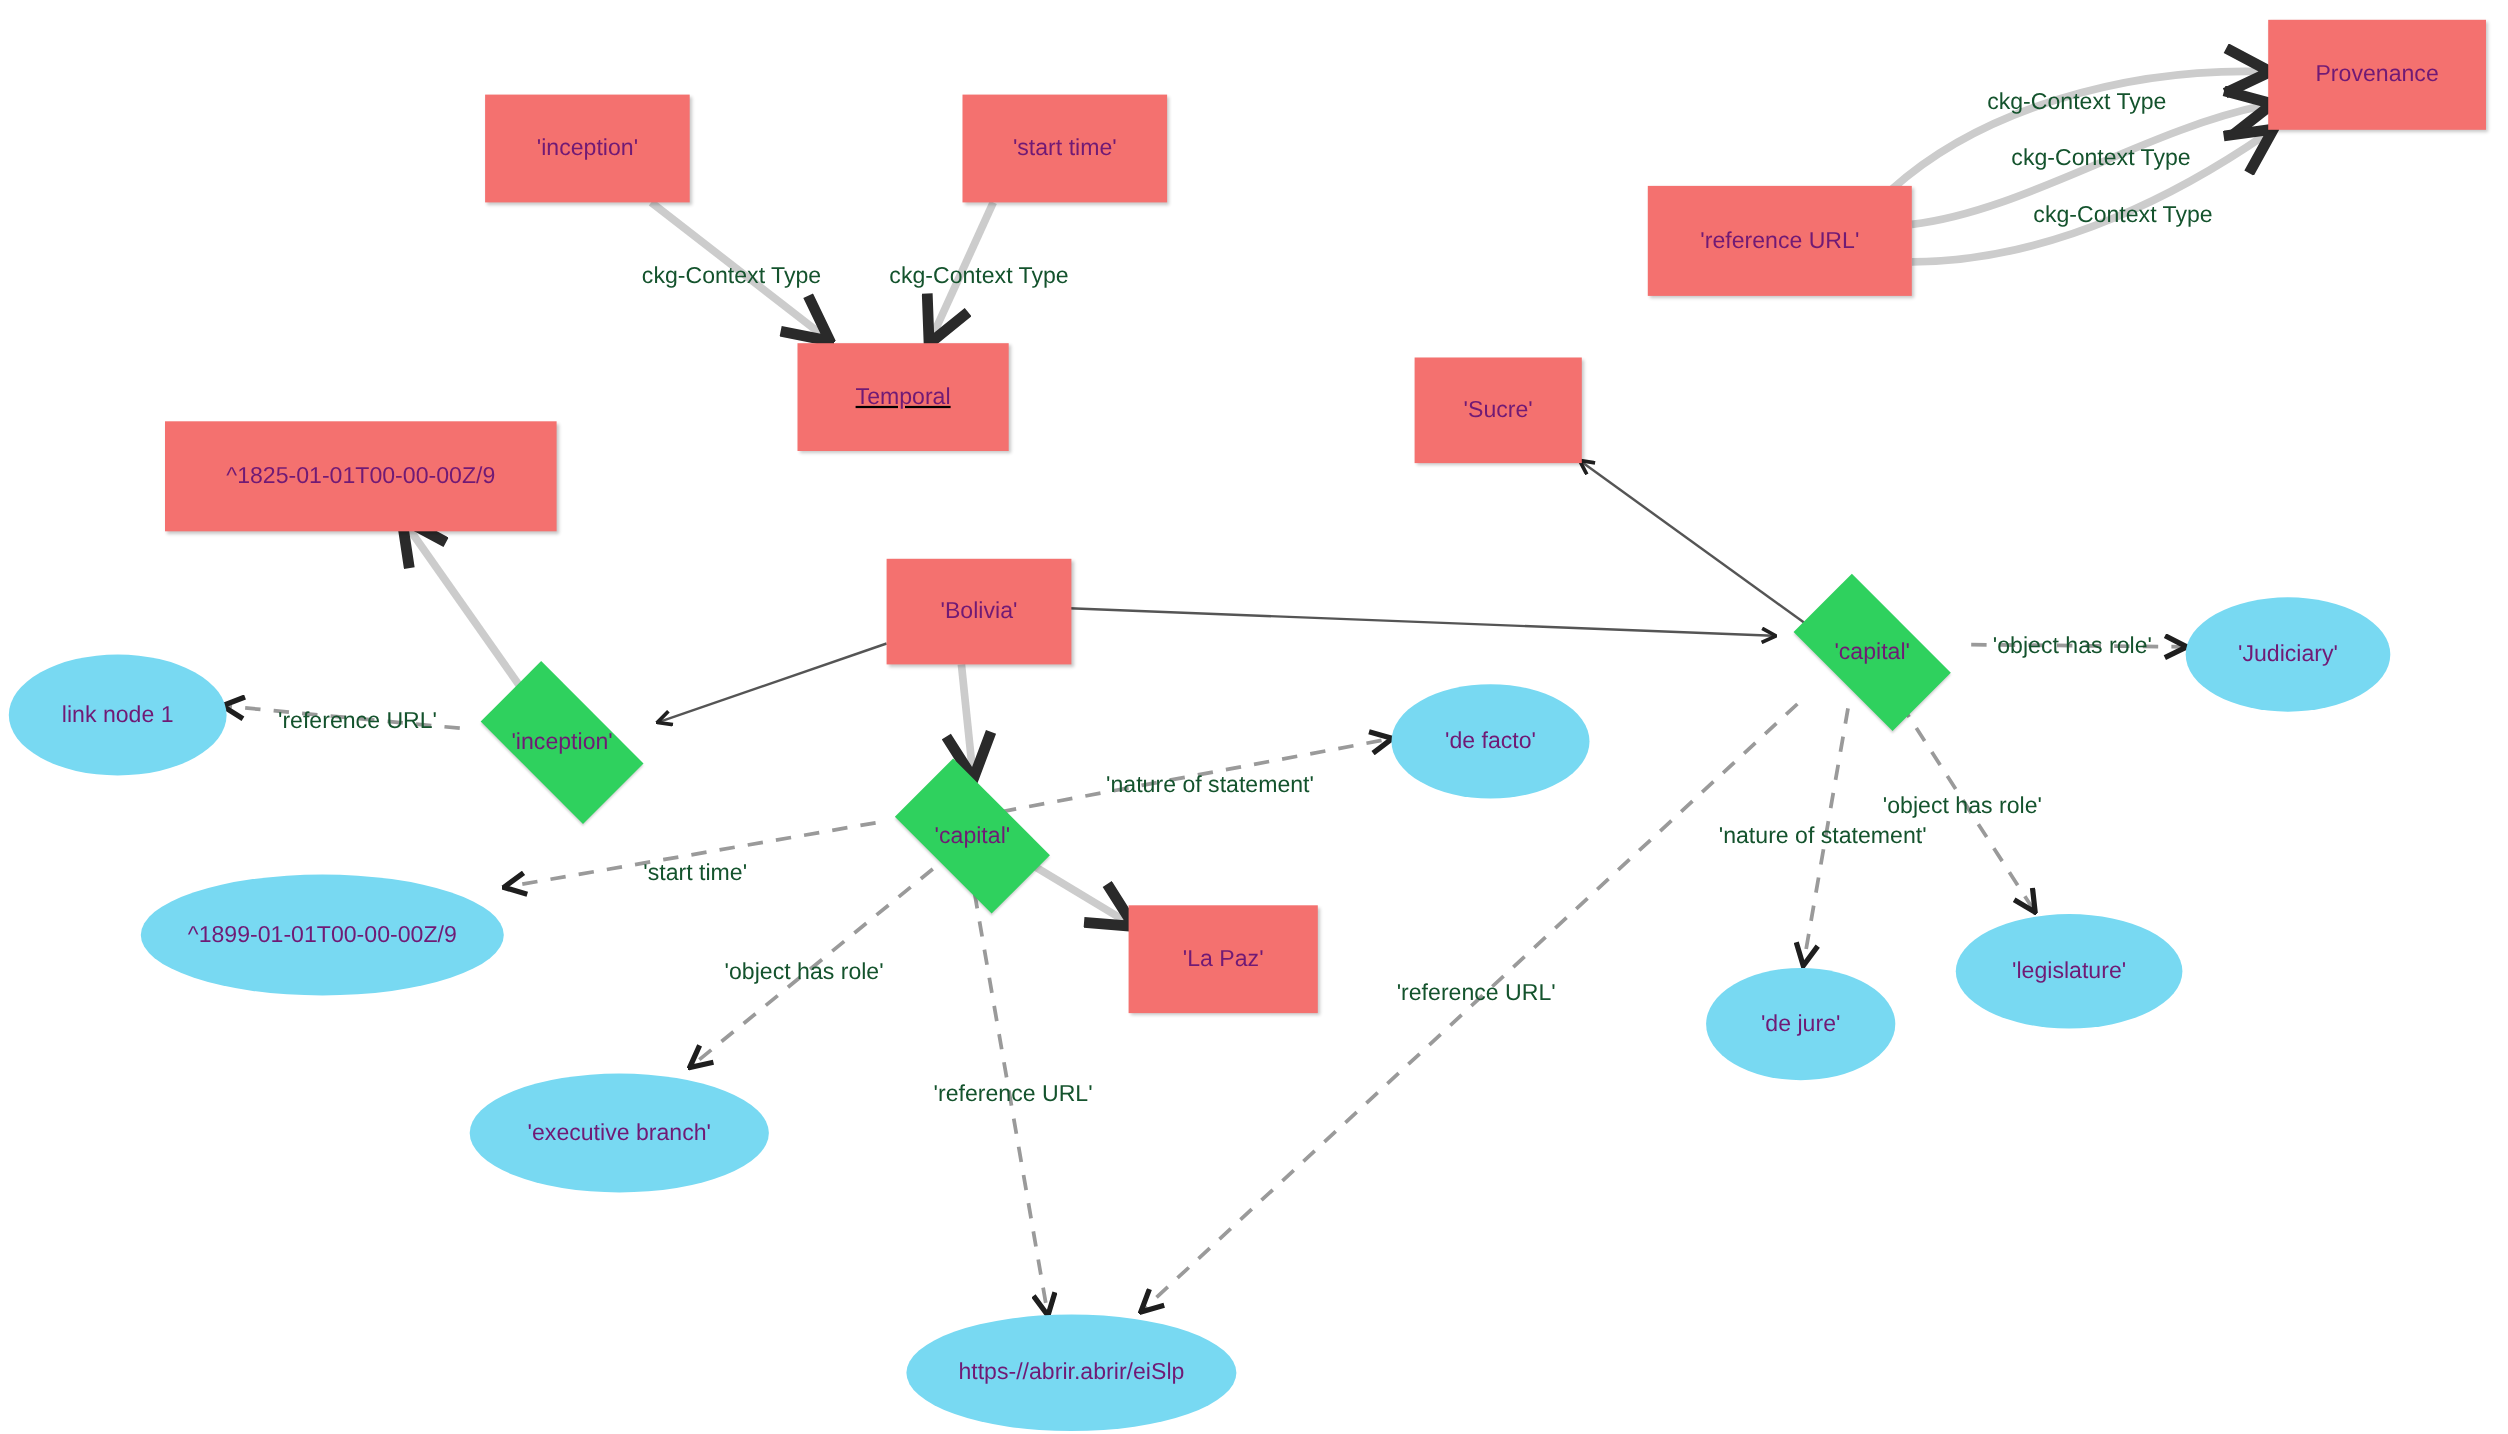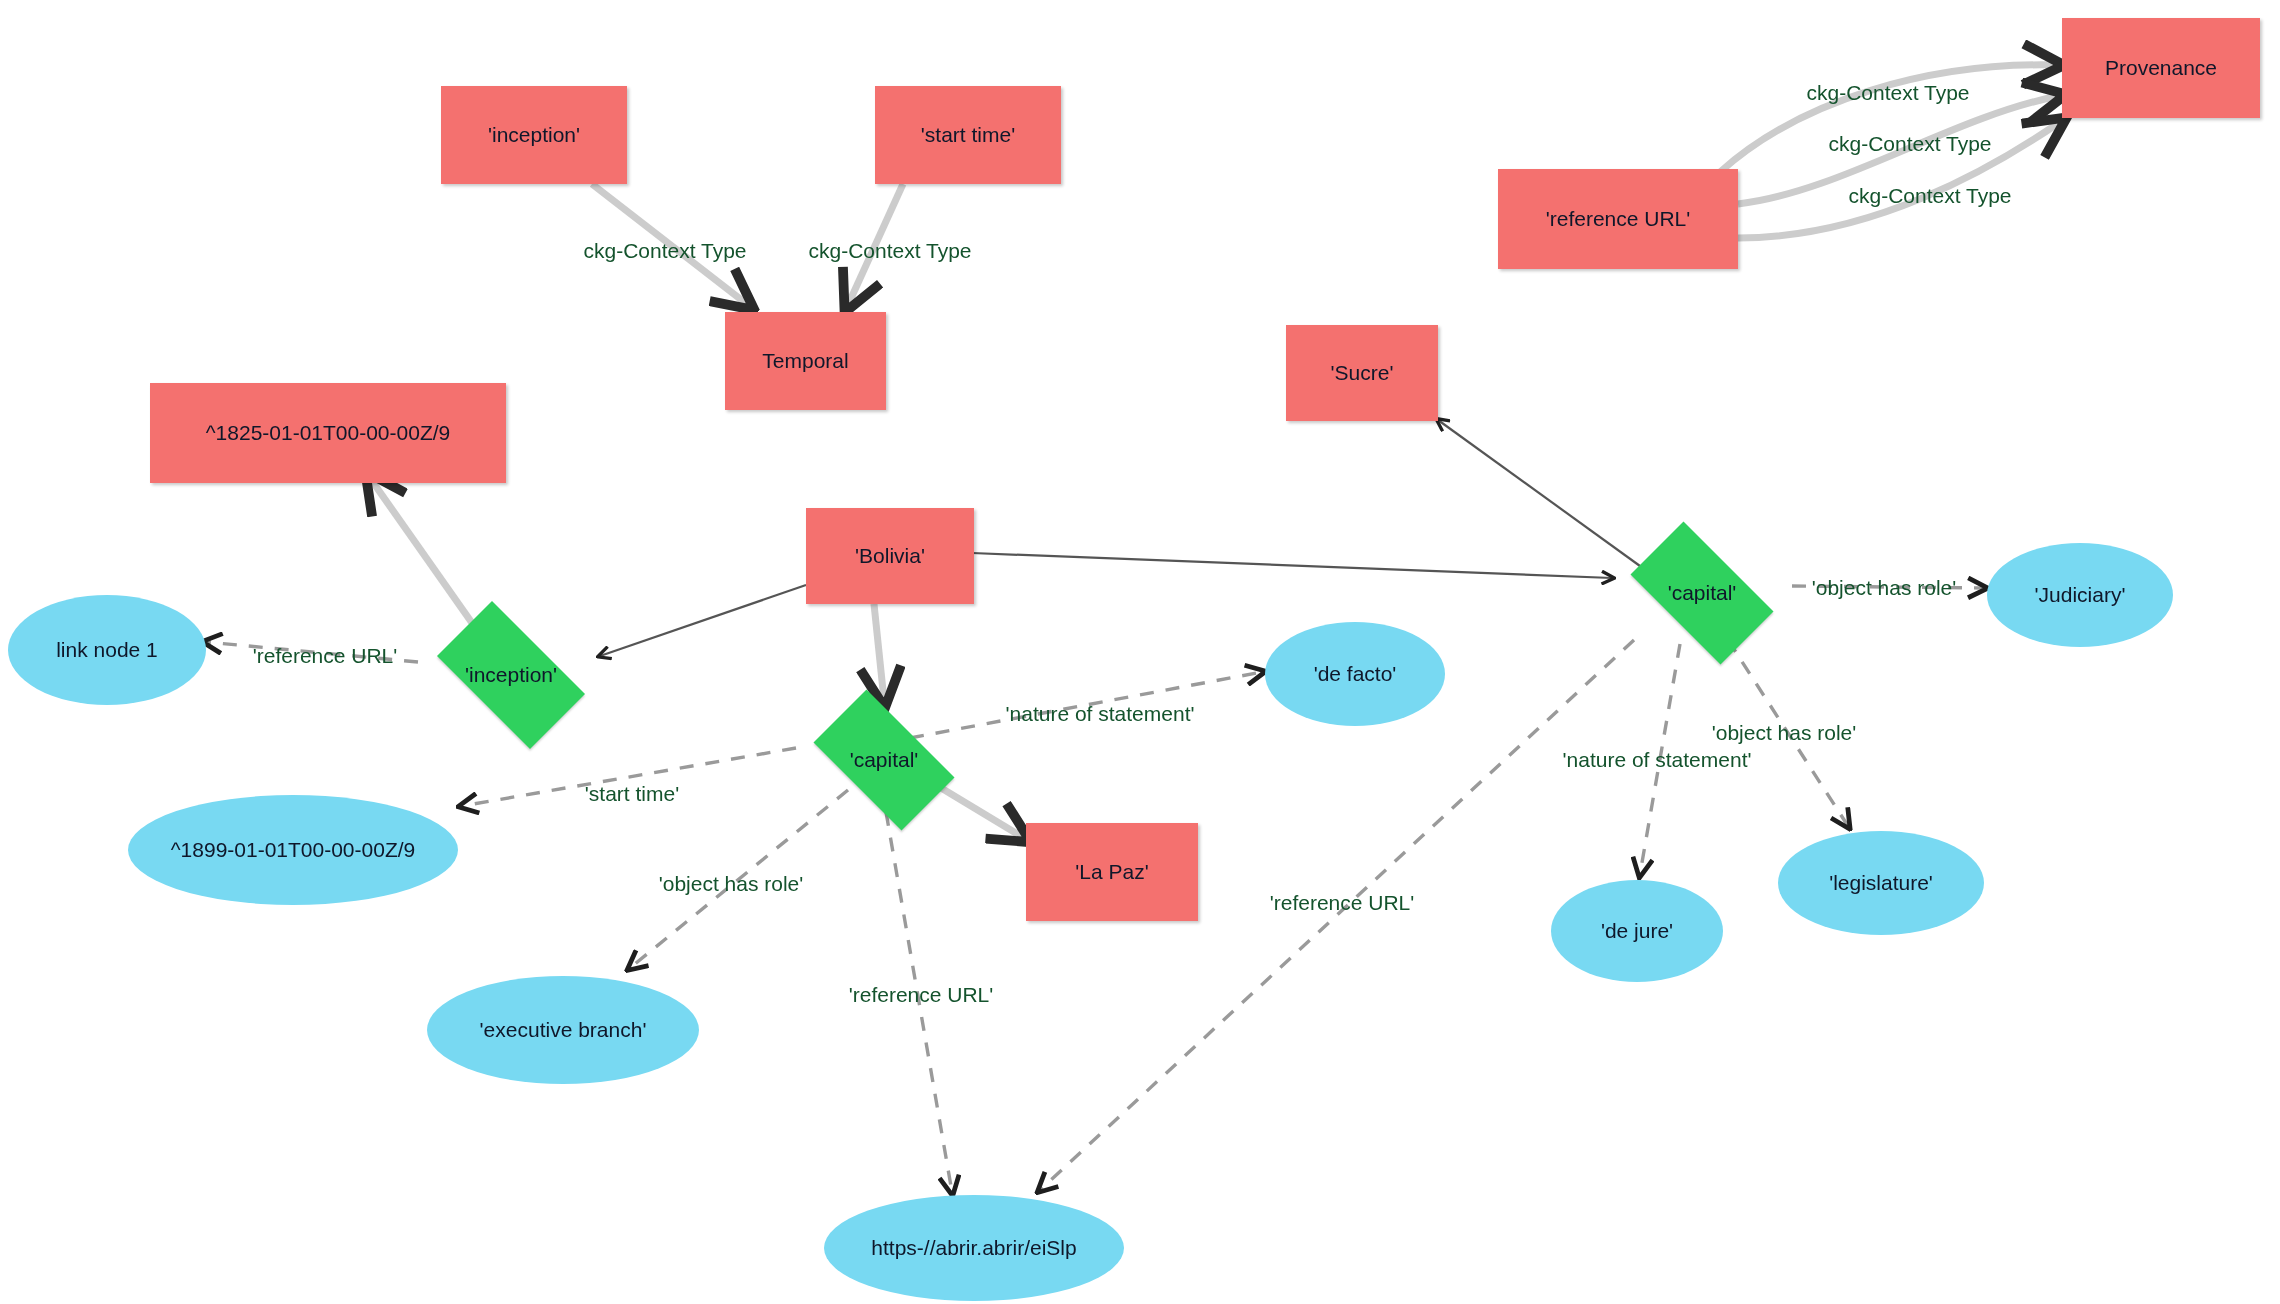--- a/index.html
+++ b/index.html
@@ -56,21 +56,21 @@
     left: 0; top: 0;
     width: 100%;
     height: 100%;
     background: #2fd15e;
     transform: rotate(45deg) scale(0.707);
     box-shadow: 2px 2px 3px rgba(0,0,0,0.18);
   }
   .node-label {
     position: relative;
     z-index: 3;
-    color: #0f172a;
+    color: #701a75;
     font-size: 21px;
     line-height: 1.15;
     font-family: "Liberation Sans", sans-serif;
     pointer-events: none;
     white-space: nowrap;
   }
   .node-ellipse .node-label { font-size: 21px; }
   .node-rect   .node-label { font-size: 21px; }
   .node-diamond .node-label { font-size: 21px; }
   .edge-label {
@@ -125,21 +125,21 @@
       </g>
   </svg>
 
   <div id="node-layer">
       <div class="node node-rect" style="left: 441px; top: 86px; width: 186px; height: 98px;">
         <span class="node-label">'inception'</span>
       </div>
       <div class="node node-rect" style="left: 875px; top: 86px; width: 186px; height: 98px;">
         <span class="node-label">'start time'</span>
       </div>
-      <div class="node node-rect" style="left: 725px; top: 312px; width: 161px; height: 98px;">
+      <div class="node node-rect" style="left: 725px; top: 312px; width: 192px; height: 98px; text-decoration: underline;">
         <span class="node-label">Temporal</span>
       </div>
       <div class="node node-rect" style="left: 1498px; top: 169px; width: 240px; height: 100px;">
         <span class="node-label">'reference URL'</span>
       </div>
       <div class="node node-rect" style="left: 2062px; top: 18px; width: 198px; height: 100px;">
         <span class="node-label">Provenance</span>
       </div>
       <div class="node node-rect" style="left: 150px; top: 371px; width: 356px; height: 100px; margin-top: 12px;">
         <span class="node-label">^1825-01-01T00-00-00Z/9</span>

